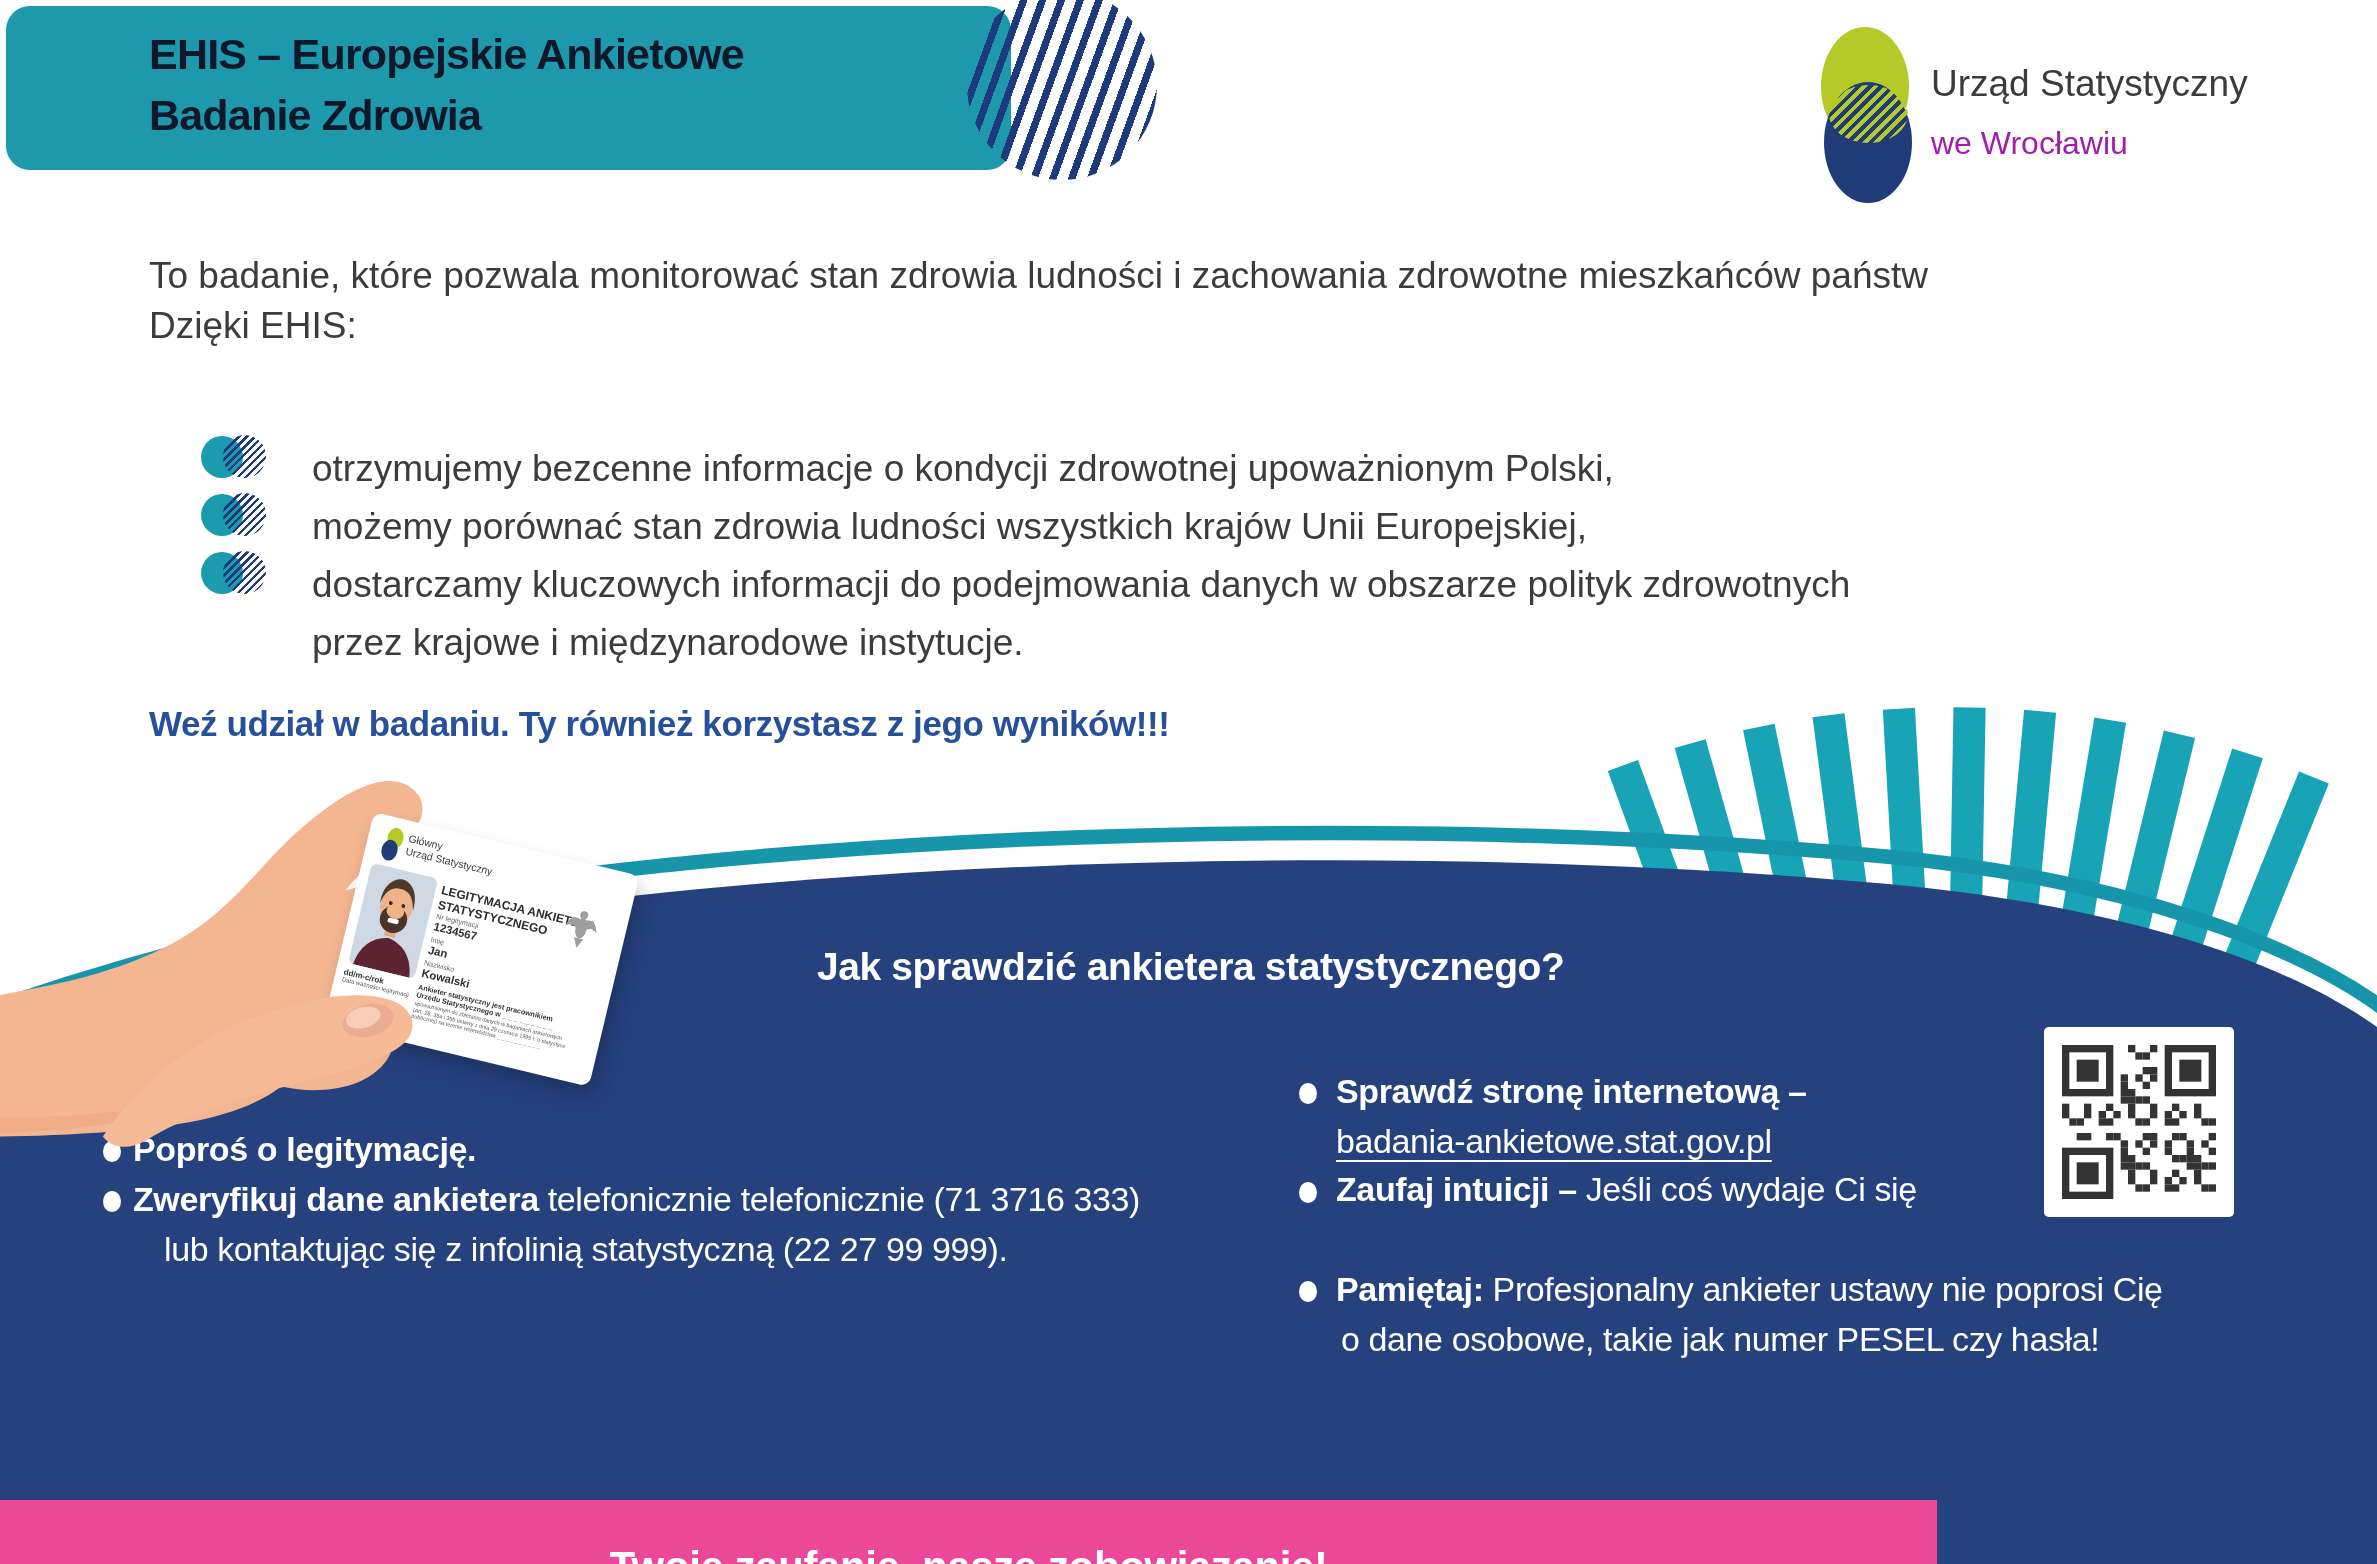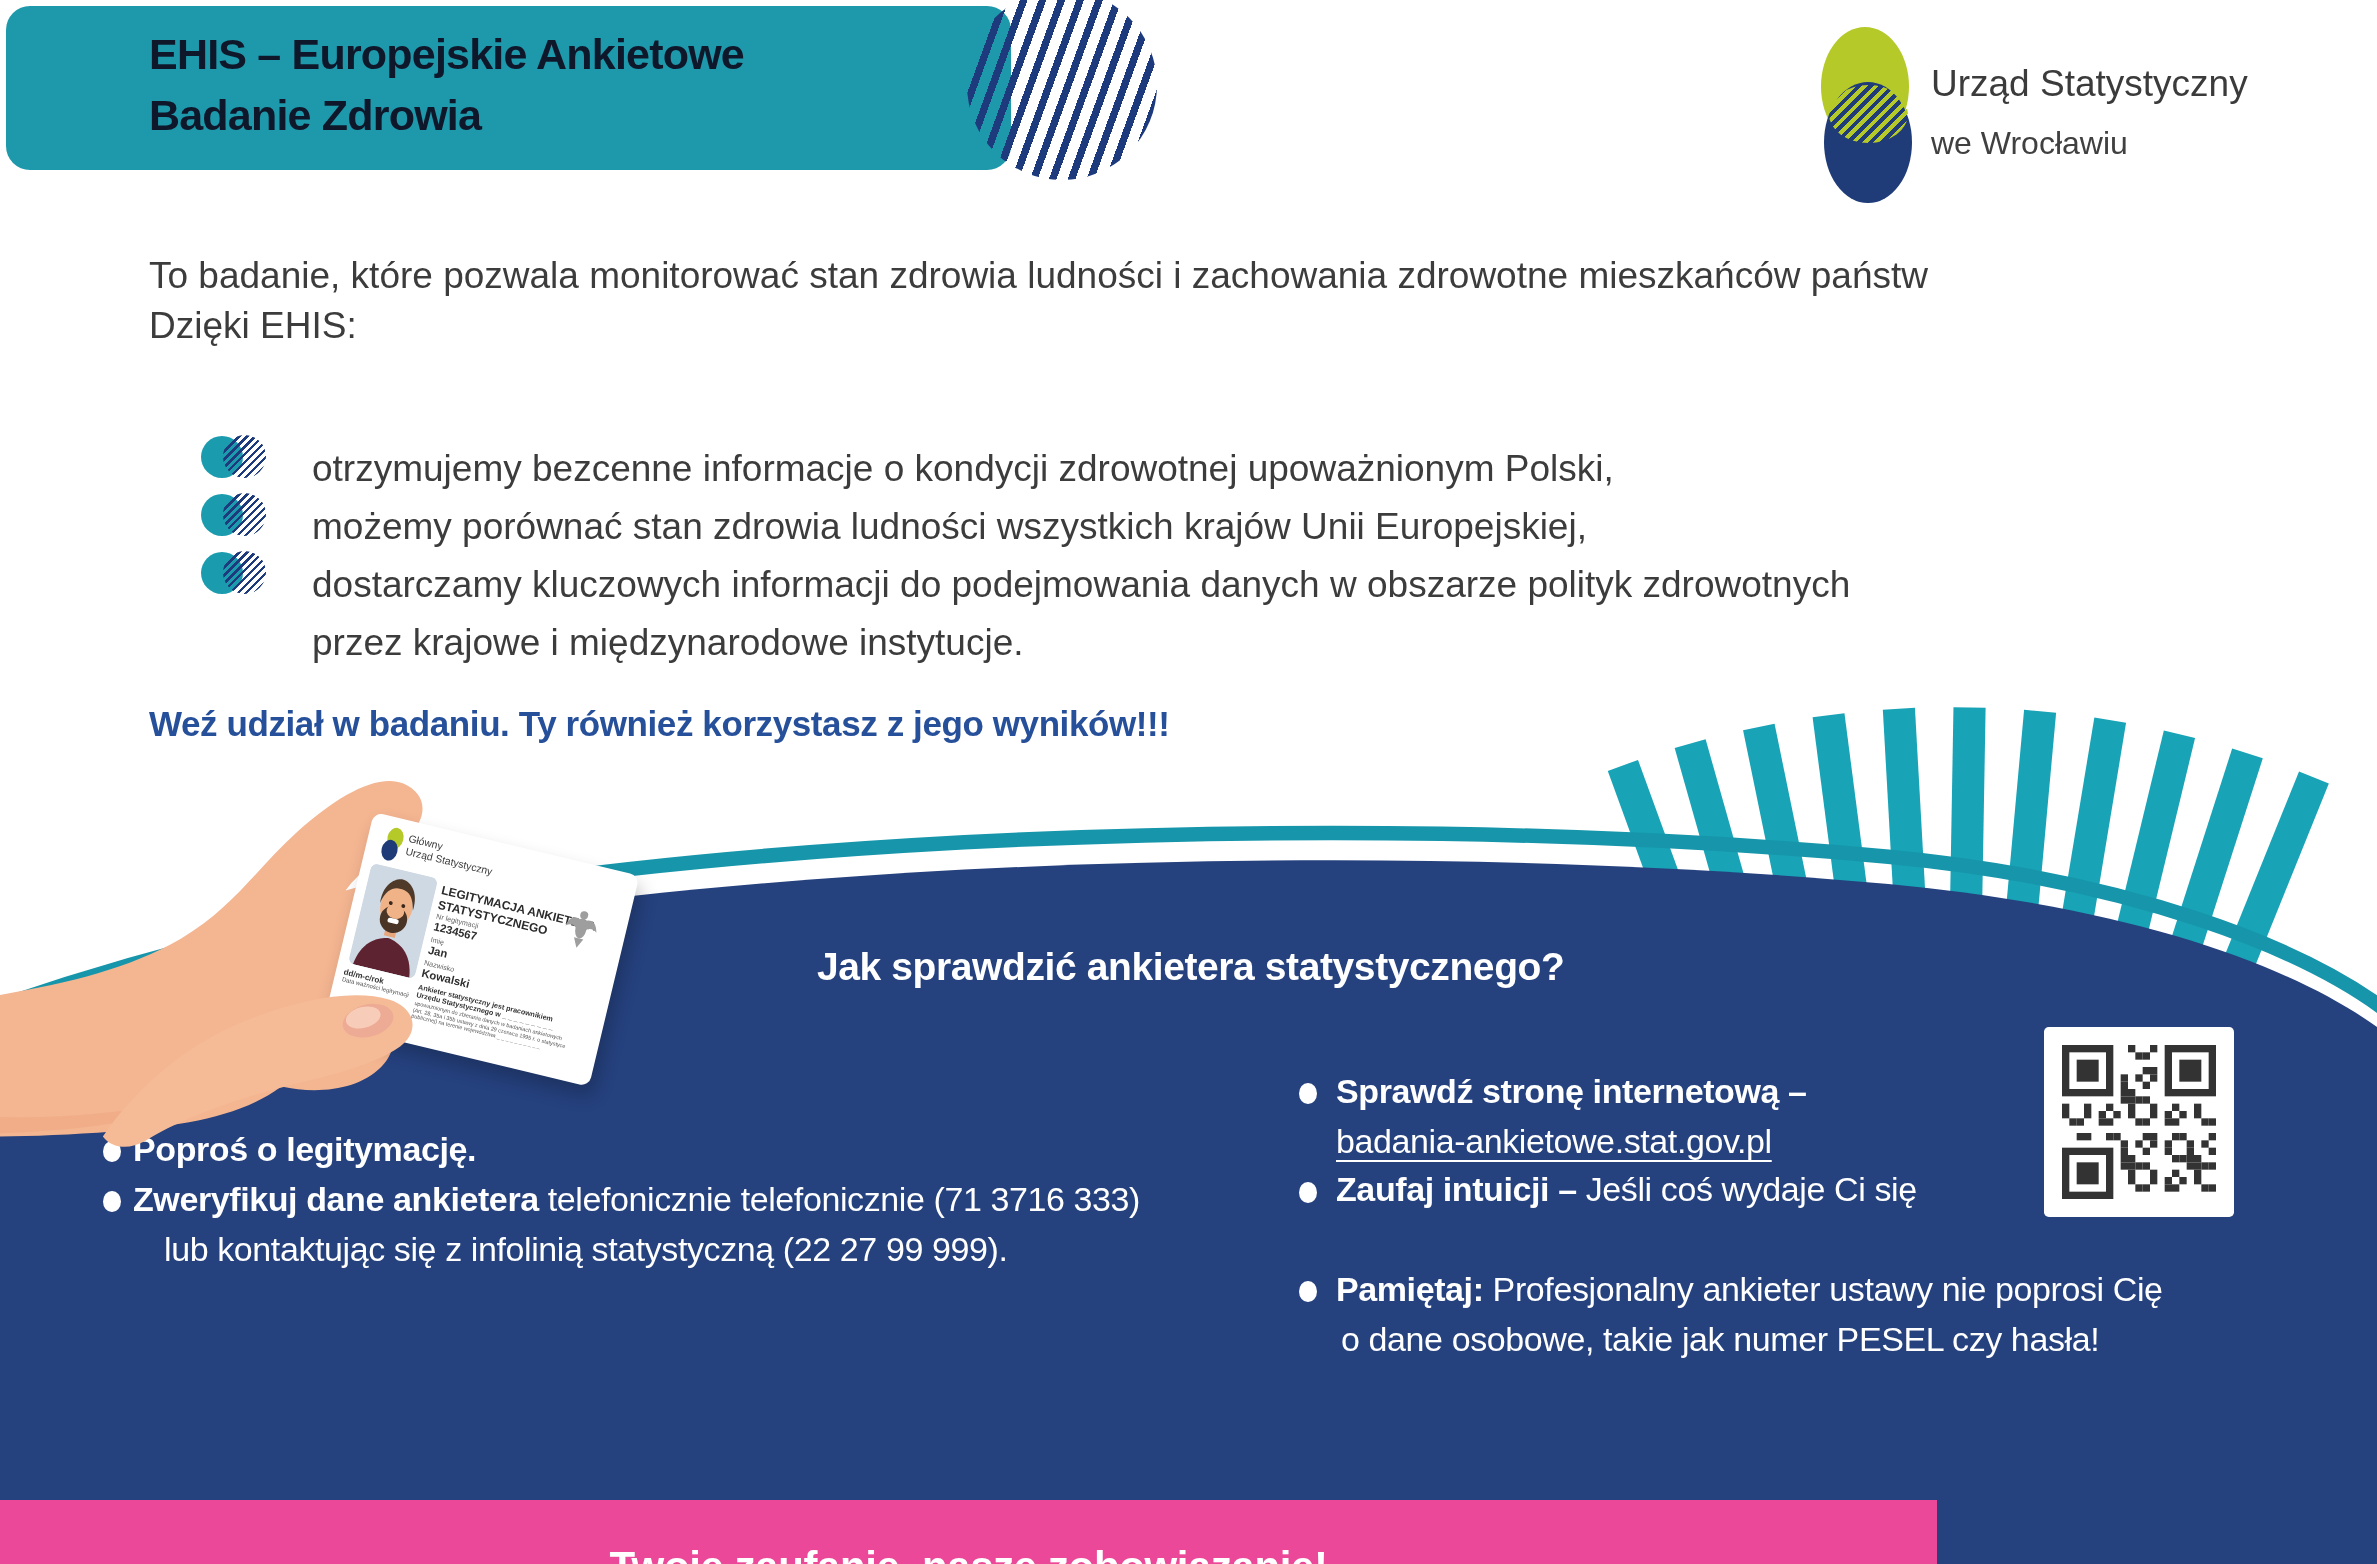--- a/index.html
+++ b/index.html
@@ -15,21 +15,21 @@
   #banner-circle{left:967px;top:-9.6px;width:190px;height:190px;border-radius:50%;z-index:3;
       background:repeating-linear-gradient(110deg,#1d3a7c 0 7.2px,transparent 7.2px 17.7px);}
 
   
   .logo-ellipse{border-radius:50%;}
   #logo-green{left:1821px;top:27px;width:88px;height:119px;background:#b5c928;z-index:2;}
   #logo-navy{left:1824px;top:82px;width:88px;height:121px;background:#1f3c78;z-index:3;}
   #logo-lens{left:1829px;top:85px;width:79px;height:58px;border-radius:50%;z-index:4;
       background:repeating-linear-gradient(135deg,#b5c928 0 4px,transparent 4px 8px);}
   #logo-text1{left:1931px;top:63px;font-size:37px;color:#3b3b3b;z-index:2;}
-  #logo-text2{left:1931px;top:125px;font-size:32px;color:#404040;z-index:2;}
+  #logo-text2{left:1931px;top:125px;font-size:32px;color:#a21caf;z-index:2;}
 
   
   #intro{left:149px;top:251px;font-size:37px;line-height:50px;color:#3c3c3c;z-index:2;}
 
   
   .benefit-row{position:absolute;left:201px;z-index:2;}
   .benefit-icon{position:absolute;left:0;top:-4.8px;width:66px;height:43px;}
   .benefit-icon .c1{position:absolute;left:0;top:0.8px;width:42px;height:42px;border-radius:50%;background:#1b9cae;}
   .benefit-icon .c2{position:absolute;left:22px;top:0;width:43px;height:43px;border-radius:50%;
       background:repeating-linear-gradient(135deg,#1d3a7c 0 2.4px,transparent 2.4px 5.6px);}

